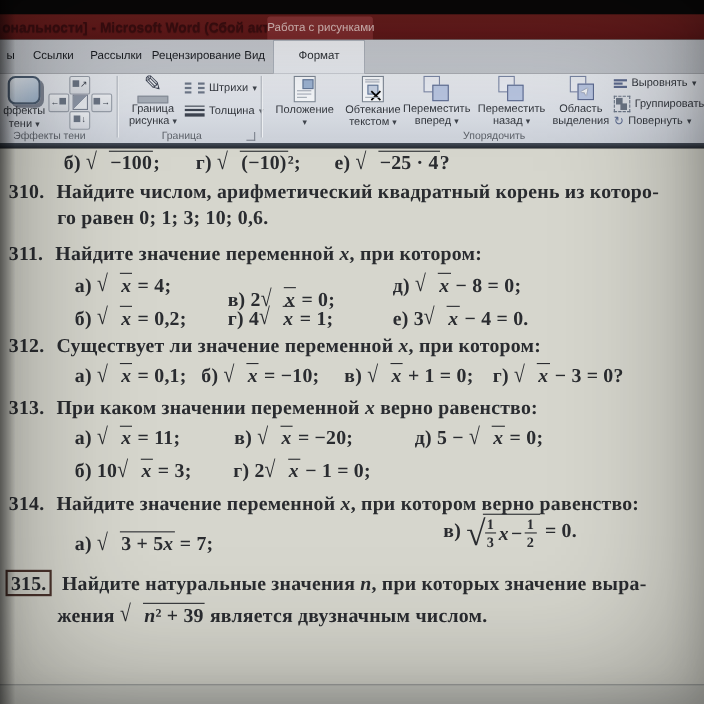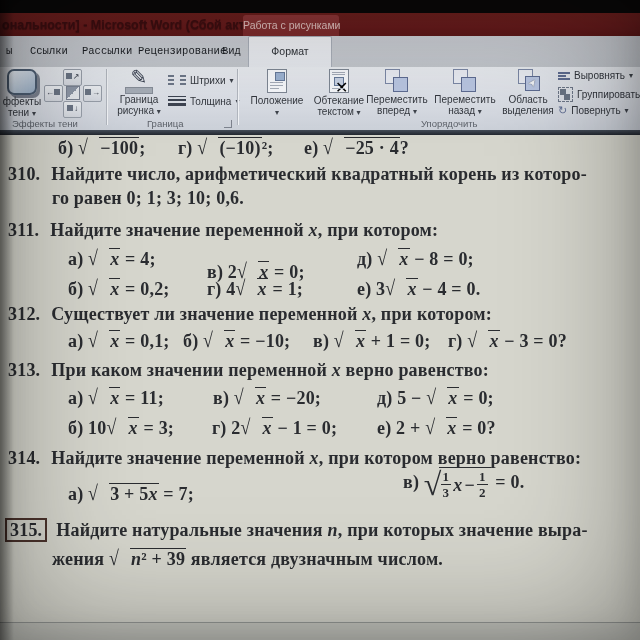--- a/index.html
+++ b/index.html
@@ -10,21 +10,21 @@
   .titlebar{position:absolute;left:0;top:13px;width:640px;height:23px;
             background:linear-gradient(#72211f,#691c1d 60%,#5e1818);}
   .title-text{position:absolute;left:2px;top:5px;font-size:12.5px;font-weight:bold;
               color:#3e0f12;text-shadow:0 1px 1px rgba(0,0,0,.35);white-space:nowrap;}
   .ctx-header{position:absolute;left:243px;top:2px;width:96px;height:21px;
               background:linear-gradient(#93393a,#7d2a2c);border-radius:3px 3px 0 0;
               color:#e3c3c0;font-size:10.5px;text-align:right;line-height:21px;white-space:nowrap;}
   
   .tabrow{position:absolute;left:0;top:36px;width:640px;height:31px;
           background:linear-gradient(#cdd0d6,#c3c7cd);border-bottom:1px solid #9ea3ab;}
-  .tab{position:absolute;top:0;height:30px;line-height:30px;font-size:10.5px;color:#1b1e23;white-space:nowrap;font-family:Liberation Mono, monospace;}
+  .tab{position:absolute;top:0;height:30px;line-height:30px;font-size:10.5px;color:#1b1e23;white-space:nowrap;}
   .tab-active{position:absolute;left:248px;top:0;width:84px;height:31px;
               background:linear-gradient(#f2f3f7,#e6e9ef);border:1px solid #aab0ba;border-bottom:none;
               border-radius:2px 2px 0 0;text-align:center;line-height:29px;font-size:10.5px;color:#2e3237;box-sizing:border-box;}
   
   .ribbon{position:absolute;left:0;top:67px;width:640px;height:63px;
           background:linear-gradient(#e9ecf1,#dbdfe6 55%,#ccd1d9);}
   .ribbon-edge{position:absolute;left:0;top:130px;width:640px;height:5px;
                background:linear-gradient(#454d59,#232830);}
   .divider{position:absolute;top:2px;width:1px;height:56px;background:#b3b8c0;box-shadow:1px 0 0 #f2f4f7;}
   .grouplabel{position:absolute;top:51px;font-size:9.5px;color:#5d626a;white-space:nowrap;}
@@ -225,21 +225,21 @@
       <span>б) </span><span class="sq">√</span><span class="rad"><span>−100</span></span><span>;</span>
     </span>
     <span class="at m" style="left:178px;top:2px">
       <span>г) </span><span class="sq">√</span><span class="rad"><span>(−10)</span></span><span>²;</span>
     </span>
     <span class="at m" style="left:304px;top:2px">
       <span>е) </span><span class="sq">√</span><span class="rad"><span>−25 · 4</span></span><span>?</span>
     </span>
 
     <div class="at head" style="left:8px;top:29px">
-      <span class="num">310.</span><span>Найдите число, арифметический квадратный корень из которо-</span>
+      <span class="num">310.</span><span>Найдите числом, арифметический квадратный корень из которо-</span>
     </div>
     <div class="at head" style="left:52px;top:53px">
       <span>го равен 0; 1; 3; 10; 0,6.</span>
     </div>
 
     <div class="at head" style="left:8px;top:85px">
       <span class="num">311.</span><span>Найдите значение переменной </span><i class="v">x</i><span>, при котором:</span>
     </div>
     <span class="at m" style="left:68px;top:113px"><span>а) </span><span></span><span class="sq">√</span><span class="rad"><i class="v">x</i></span><span> = 4;</span></span>
     <span class="at m" style="left:207px;top:126px"><span>в) </span><span>2</span><span class="sq">√</span><span class="rad"><i class="v">x</i></span><span> = 0;</span></span>
@@ -257,21 +257,20 @@
     <span class="at m" style="left:448px;top:195px"><span>г) </span><span class="sq">√</span><span class="rad"><i class="v">x</i></span><span> − 3 = 0?</span></span>
 
     <div class="at head" style="left:8px;top:225px">
       <span class="num">313.</span><span>При каком значении переменной </span><i class="v">x</i><span> верно равенство:</span>
     </div>
     <span class="at m" style="left:68px;top:252px"><span>а) </span><span></span><span class="sq">√</span><span class="rad"><i class="v">x</i></span><span> = 11;</span></span>
     <span class="at m" style="left:213px;top:252px"><span>в) </span><span></span><span class="sq">√</span><span class="rad"><i class="v">x</i></span><span> = −20;</span></span>
     <span class="at m" style="left:377px;top:252px"><span>д) </span><span>5 − </span><span class="sq">√</span><span class="rad"><i class="v">x</i></span><span> = 0;</span></span>
     <span class="at m" style="left:68px;top:282px"><span>б) </span><span>10</span><span class="sq">√</span><span class="rad"><i class="v">x</i></span><span> = 3;</span></span>
     <span class="at m" style="left:212px;top:282px"><span>г) </span><span>2</span><span class="sq">√</span><span class="rad"><i class="v">x</i></span><span> − 1 = 0;</span></span>
-    <span class="at m" style="left:377px;top:282px"><span>е) </span><span>2 + </span><span class="sq">√</span><span class="rad"><i class="v">x</i></span><span> = 0?</span></span>
 
     <div class="at head" style="left:8px;top:313px">
       <span class="num">314.</span><span>Найдите значение переменной </span><i class="v">x</i><span>, при котором верно равенство:</span>
     </div>
     <span class="at m" style="left:68px;top:348px"><span>а) </span><span class="sq">√</span><span class="rad"><span>3 + 5</span><i class="v">x</i></span><span> = 7;</span></span>
     <span class="at m" style="left:403px;top:332px">
       <span>в) </span><span class="bigsq">√</span><span class="bigrad">
           <span class="frac">
             <span class="fn">1</span>
             <span class="fd">3</span>

